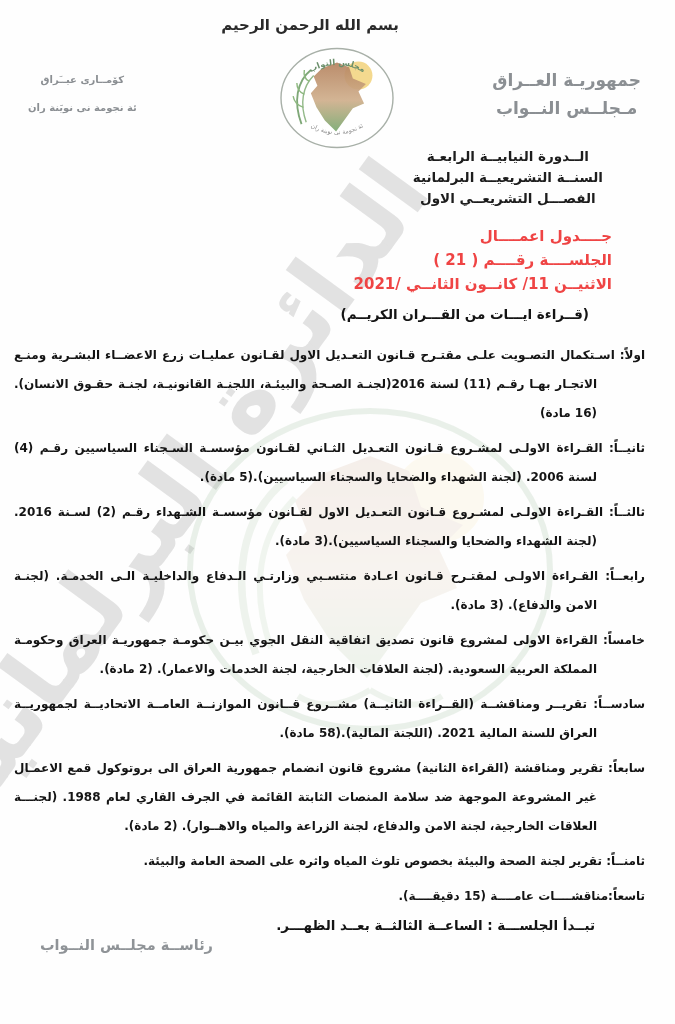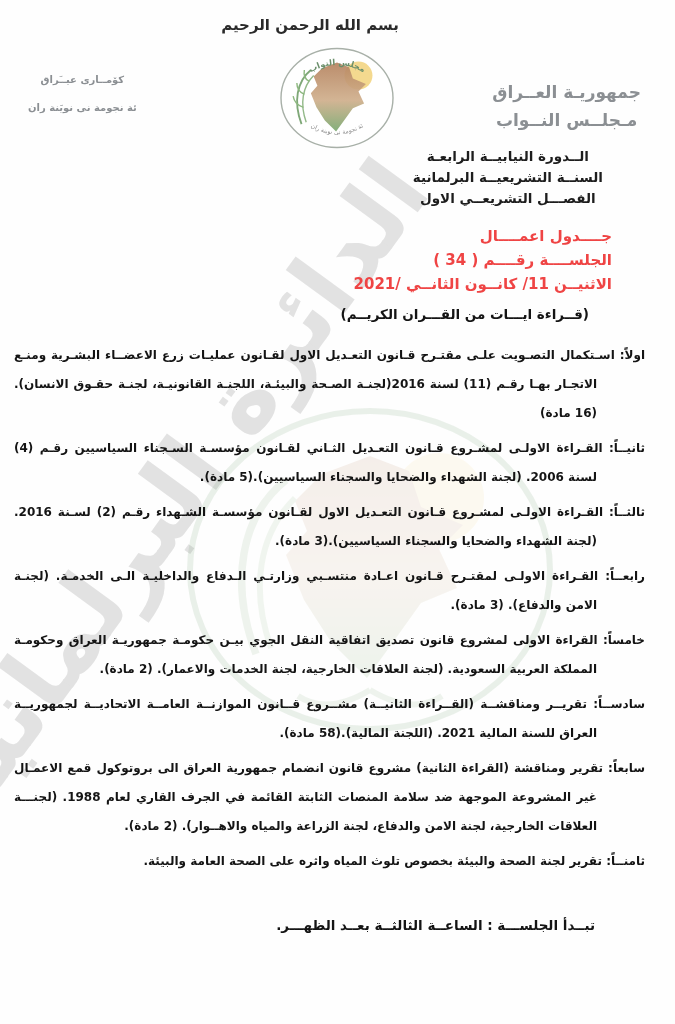--- a/index.html
+++ b/index.html
@@ -25,21 +25,21 @@
 
   
   .content{position:absolute;inset:0;z-index:1;border-radius:12px;}
   .basmala{
     position:absolute;top:16px;left:0;width:620px;
     text-align:center;font-size:15px;font-weight:bold;color:#2a2a2a;
   }
   .hdr-right{
     position:absolute;top:66px;right:34px;
     text-align:center;font-weight:bold;color:#8b8f93;
-    font-size:17px;line-height:28px;margin-top:12px;
+    font-size:17px;line-height:28px;
   }
   .hdr-left{
     position:absolute;top:66px;left:28px;
     text-align:center;font-weight:bold;color:#8b8f93;
     font-size:10px;line-height:28px;
   }
   .emblem{position:absolute;top:42px;left:256px;width:162px;height:112px;}
 
   .session-info{
     position:absolute;top:146px;right:72px;
@@ -135,34 +135,36 @@
     </svg>
 
     <div class="session-info">
       <div>الــدورة النيابيــة الرابعـة</div>
       <div>السنــة التشريعيــة البرلمانية</div>
       <div>الفصـــل التشريعــي الاول</div>
     </div>
 
     <div class="title-block">
       <div>جــــدول اعمــــال</div>
-      <div>الجلســــة رقــــم ( 34 )</div>
+      <div>الجلســــة رقــــم ( 21 )</div>
       <div>الاثنيــن 11/ كانــون الثانــي /2021</div>
     </div>
 
     <div class="quran-line">(قــراءة ايـــات من القـــران الكريــم)</div>
 
     <div class="agenda">
       <div class="agenda-item">اولاً: اسـتكمال التصـويت علـى مقتـرح قـانون التعـديل الاول لقـانون عمليـات زرع الاعضــاء البشـرية ومنـع الاتجـار بهـا رقـم (11) لسنة 2016(لجنـة الصـحة والبيئـة، اللجنـة القانونيـة، لجنـة حقـوق الانسان). (16 مادة)</div>
       <div class="agenda-item">ثانيــاً: القـراءة الاولـى لمشـروع قـانون التعـديل الثـاني لقـانون مؤسسـة السـجناء السياسيين رقـم (4) لسنة 2006. (لجنة الشهداء والضحايا والسجناء السياسيين).(5 مادة).</div>
       <div class="agenda-item">ثالثــاً: القـراءة الاولـى لمشـروع قـانون التعـديل الاول لقـانون مؤسسـة الشـهداء رقـم (2) لسـنة 2016. (لجنة الشهداء والضحايا والسجناء السياسيين).(3 مادة).</div>
       <div class="agenda-item">رابعــاً: القـراءة الاولـى لمقتـرح قـانون اعـادة منتسـبي وزارتـي الـدفاع والداخليـة الـى الخدمـة. (لجنـة الامن والدفاع). (3 مادة).</div>
       <div class="agenda-item">خامساً: القراءة الاولى لمشروع قانون تصديق اتفاقية النقل الجوي بيـن حكومـة جمهوريـة العراق وحكومـة المملكة العربية السعودية. (لجنة العلاقات الخارجية، لجنة الخدمات والاعمار). (2 مادة).</div>
       <div class="agenda-item">سادســاً: تقريــر ومناقشــة (القــراءة الثانيــة) مشــروع قــانون الموازنــة العامــة الاتحاديــة لجمهوريــة العراق للسنة المالية 2021. (اللجنة المالية).(58 مادة).</div>
       <div class="agenda-item">سابعاً: تقرير ومناقشة (القراءة الثانية) مشروع قانون انضمام جمهورية العراق الى بروتوكول قمع الاعمـال غير المشروعة الموجهة ضد سلامة المنصات الثابتة القائمة في الجرف القاري لعام 1988. (لجنـــة العلاقات الخارجية، لجنة الامن والدفاع، لجنة الزراعة والمياه والاهــوار). (2 مادة).</div>
       <div class="agenda-item">ثامنــاً: تقرير لجنة الصحة والبيئة بخصوص تلوث المياه واثره على الصحة العامة والبيئة.</div>
+      <div class="agenda-item">تاسعاً:مناقشــــات عامــــة (15 دقيقــــة).</div>
     </div>
 
     <div class="start-line">تبــدأ الجلســـة : الساعــة الثالثــة بعــد الظهـــر.</div>
 
+    <div class="signature">رئاســة مجلــس النــواب</div>
 
   </div>
 </div>
 
 </body></html>

